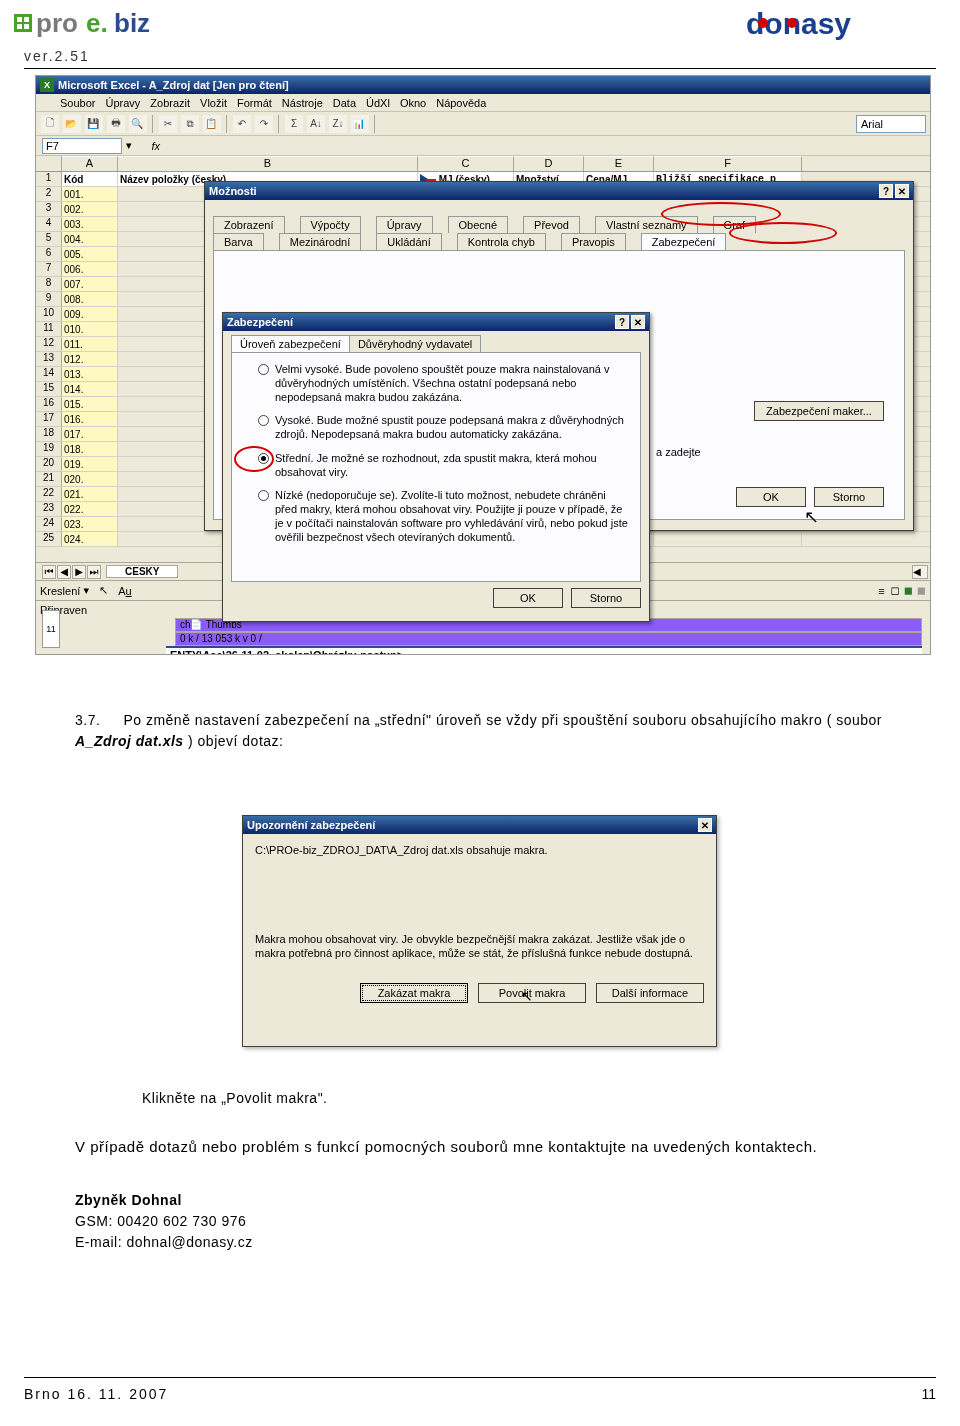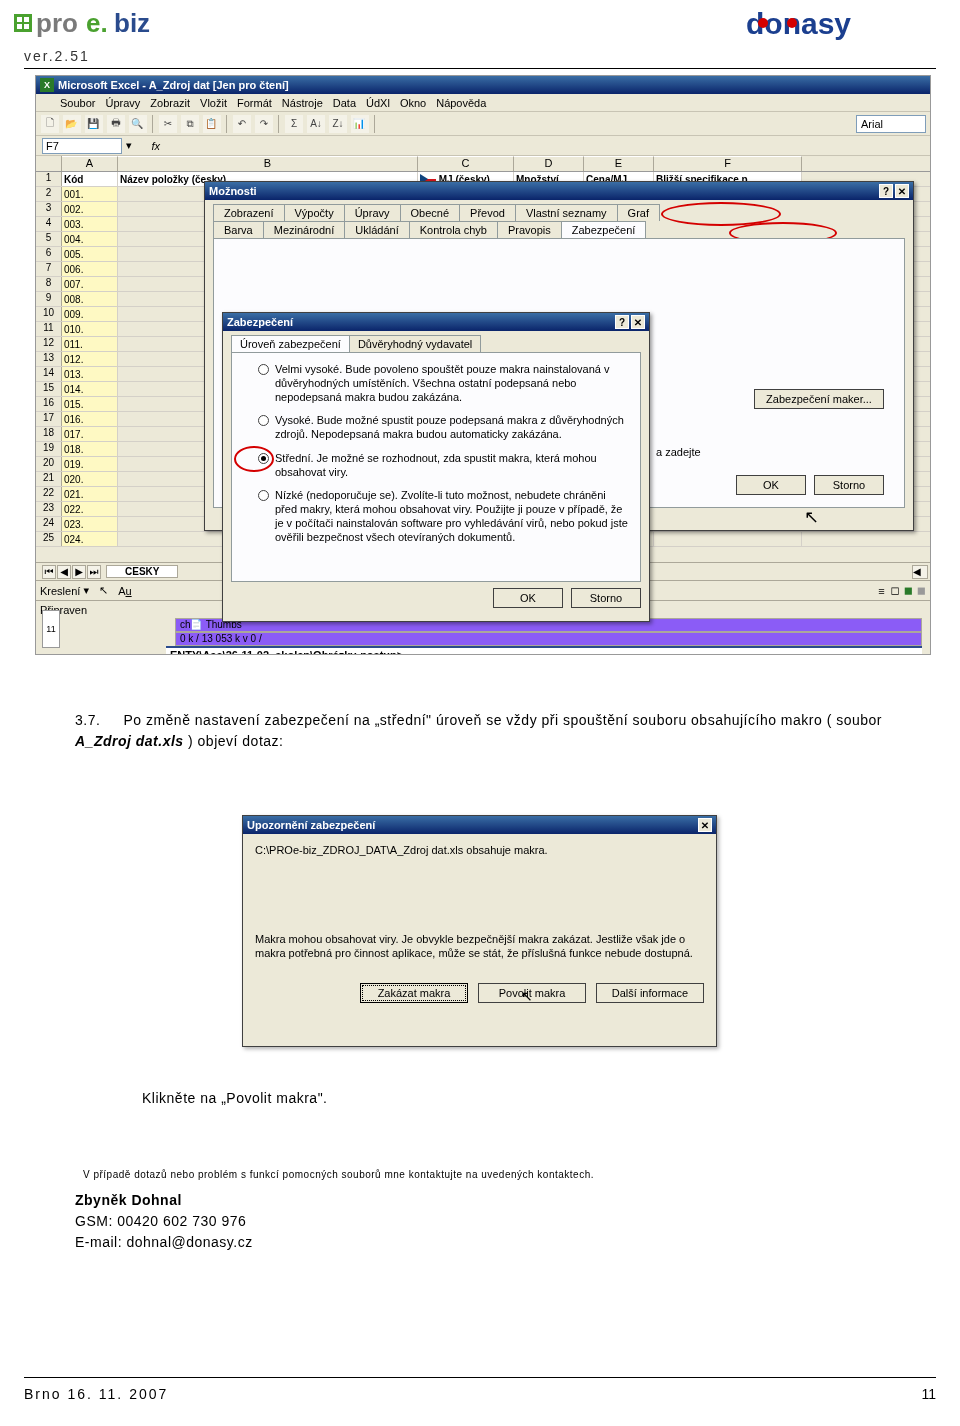--- a/index.html
+++ b/index.html
@@ -49,21 +49,21 @@
   .namebox { width:80px; height:16px; border:1px solid #7f9db9; background:#fff; margin-left:6px; padding:0 3px; font-size:11px; display:flex; align-items:center; }
   .fx { margin-left:20px; font-style:italic; font-size:11px; }
   .colhdr-row { height:16px; display:flex; background:#ece9d8; border-bottom:1px solid #999; }
   .rownum-col { width:26px; background:#ece9d8; border-right:1px solid #aca899; }
   .colhdr { text-align:center; font-size:11px; border-right:1px solid #aca899; border-top:1px solid #fff; background:#ece9d8; }
   .colA{width:56px;} .colB{width:300px;} .colC{width:96px;} .colD{width:70px;} .colE{width:70px;} .colF{width:148px;}
   .grid { position:relative; height:390px; overflow:hidden; }
   .grid-row { height:15px; display:flex; border-bottom:1px solid #d4d0c8; }
   .rownum { width:26px; background:#ece9d8; border-right:1px solid #aca899; text-align:center; font-size:10px; }
   .cell { border-right:1px solid #d4d0c8; font-size:10px; padding-left:2px; display:flex; align-items:center; }
-  .cellA{width:56px; background:#fef9c3;} .cellB{width:300px;} .cellC{width:96px;} .cellD{width:70px;} .cellE{width:70px;} .cellF{width:148px;}
+  .cellA{width:56px; background:#fef9c3;} .cellB{width:300px;} .cellC{width:96px;} .cellD{width:70px;} .cellE{width:70px;} .cellF{width:148px;font-family:Liberation Mono, monospace;}
   .hdrcell { font-weight:bold; background:#fff; }
   .flag { width:16px; height:10px; display:inline-block; }
   .flag-cz { background: linear-gradient(to bottom,#fff 0 50%,#d7141a 50% 100%); position:relative; }
   .flag-cz::before { content:""; position:absolute; left:0; top:0; border-top:5px solid transparent; border-bottom:5px solid transparent; border-left:8px solid #11457e; }
   .sheet-tabs { height:18px; background:#ece9d8; display:flex; align-items:center; padding-left:6px; border-top:1px solid #aca899; font-size:10px; }
   .sheet-tabs .navbtn{ width:14px;height:14px;border:1px solid #aca899;background:#f4f2e8;margin-right:1px;display:flex;align-items:center;justify-content:center; }
   .sheet-tabs .tab { background:#fff; border:1px solid #aca899; padding:0 18px; margin-left:4px; font-weight:bold; }
   .draw-bar { height:20px; background:#ece9d8; display:flex; align-items:center; padding:0 4px; border-top:1px solid #aca899; font-size:11px; }
   .status-bar { height:18px; background:#ece9d8; border-top:1px solid #aca899; font-size:11px; display:flex; align-items:center; padding:0 4px; }
   .bar11 { position:absolute; left:6px; bottom:6px; width:18px; height:38px; background:#fff; border:1px solid #999; display:flex; align-items:center; justify-content:center; font-size:9px; }
@@ -72,21 +72,21 @@
   .path-bar .pathtext { border-top:2px solid #2a4b8d; background:#fff; font-size:11px; font-weight:bold; padding:1px 4px; }
 
   
   .dlg-moznosti {
     position:absolute; left:168px; top:105px; width:710px; height:350px;
     background:#ece9d8; border:1px solid #404040; box-shadow:2px 2px 4px rgba(0,0,0,.4);
   }
   .dlg-title { height:18px; background:linear-gradient(#3a6ea5,#0a246a); color:#fff; font-weight:bold; font-size:11px; display:flex; align-items:center; padding:0 4px; }
   .dlg-title .btns { margin-left:auto; display:flex; gap:2px; }
   .dlg-title .wbtn { width:14px;height:14px;background:#ece9d8;border:1px solid #fff;color:#000;font-size:10px;display:flex;align-items:center;justify-content:center; }
-  .tabs-row { display:flex; padding:4px 8px 0 8px; gap:0; font-size:11px; }
+  .tabs-row { display:flex; padding:16px 8px 0 8px; gap:16px; font-size:11px; }
   .tab-it { padding:2px 10px; border:1px solid #919b9c; border-bottom:none; background:#ece9d8; margin-right:-1px; white-space:nowrap; }
   .tab-it.sel { background:#fcfcfe; position:relative; z-index:2; }
   .ellipse { position:absolute; border:2px solid #d40000; border-radius:50%; pointer-events:none; }
   .dlg-body { border:1px solid #919b9c; margin:0 8px 8px 8px; background:#fcfcfe; padding:8px 10px; height:270px; position:relative; }
   .groupbox { border:1px solid #d4d0c8; padding:12px 8px 8px 8px; position:relative; margin-bottom:8px; }
   .groupbox .legend { position:absolute; top:-8px; left:8px; background:#fcfcfe; padding:0 4px; font-size:11px; }
   .dlg-row { display:flex; align-items:center; gap:6px; margin:4px 0; font-size:11px; }
   .txtinput { border:1px solid #7f9db9; background:#fff; height:17px; flex:1; }
   .btn { border:1px solid #404040; background:#ece9d8; height:20px; padding:0 10px; font-size:11px; display:flex; align-items:center; justify-content:center; white-space:nowrap; }
   .dlg-moznosti .side-btn { position:absolute; right:20px; width:130px; }
@@ -127,21 +127,21 @@
   .ss2 .msg { font-size:11px; margin-bottom:12px; }
   .ss2 .gap { height:64px; }
   .ss2 .para { font-size:11px; line-height:1.3; margin-bottom:12px; }
   .ss2 .btn-row { display:flex; justify-content:flex-end; gap:10px; padding:0 12px 10px 12px; }
   .ss2 .btn-row .btn { width:108px; justify-content:center; }
   .ss2 .btn-row .btn.def { border:1px solid #000; outline:1px dotted #000; outline-offset:-3px; }
   .ss2 .cursor2 { position:absolute; left:278px; top:172px; font-size:14px; }
 
   
   .click-text { position:absolute; left:142px; top:1090px; font-size:14px; letter-spacing:.5px; }
-  .contact-text { position:absolute; left:75px; top:1167px; right:75px; font-size:10px; line-height:1.5; letter-spacing:.5px;margin-left:8px; }
+  .contact-text { position:absolute; left:75px; top:1136px; right:75px; font-size:15px; line-height:1.5; letter-spacing:.5px; }
   .sig { position:absolute; left:75px; top:1190px; font-size:14px; line-height:1.5; letter-spacing:.5px; }
   .sig .nm { font-weight:bold; }
   .footer-line { position:absolute; left:24px; right:24px; bottom:48px; height:1px; background:#000; }
   .footer-date { position:absolute; left:24px; bottom:24px; font-size:14px; letter-spacing:2px; }
   .footer-page { position:absolute; right:24px; bottom:24px; font-size:14px; }
 </style>
 </head>
 <body>
 
 <div class="hdr">

